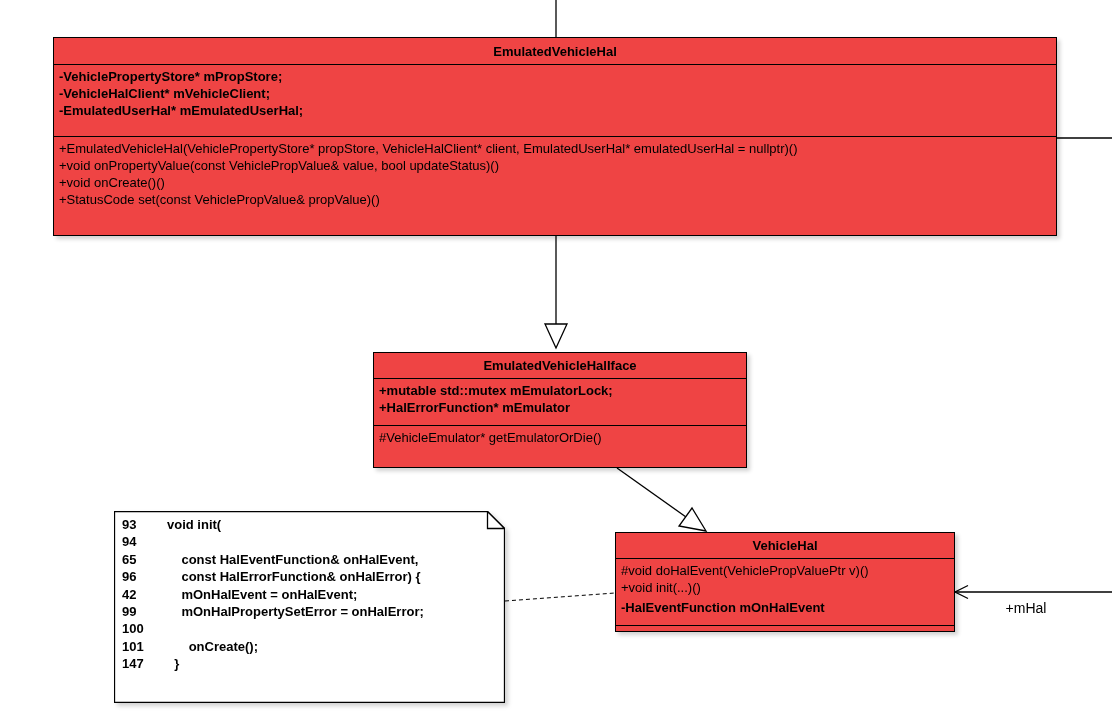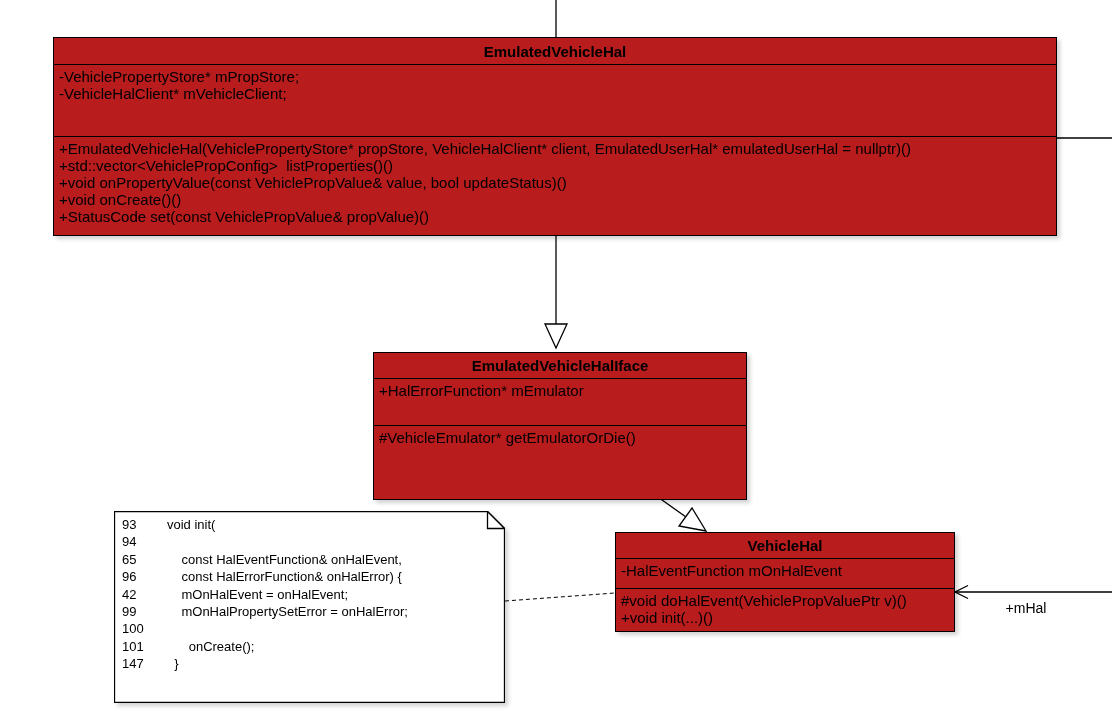--- a/index.html
+++ b/index.html
@@ -3,49 +3,49 @@
 <meta charset="utf-8">
 <style>
   html,body{margin:0;padding:0;background:#ffffff;}
   #canvas{
     position:relative;width:1112px;height:711px;background:#ffffff;overflow:hidden;
     font-family:"Liberation Sans",sans-serif;color:#000000;
   }
   #connectors{position:absolute;left:0;top:0;width:1112px;height:711px;}
 
   .uml-class{
-    position:absolute;background:#b91c1c;border:1px solid #000000;
+    position:absolute;background:#ef4444;border:1px solid #000000;
     box-shadow:3px 3px 4px rgba(0,0,0,0.18);
-    font-size:15px;box-sizing:border-box;
+    font-size:13px;box-sizing:border-box;
   }
   .uml-title{
     font-weight:bold;text-align:center;border-bottom:1px solid #000000;
     display:flex;align-items:center;justify-content:center;box-sizing:border-box;
   }
   .uml-section{box-sizing:border-box;padding:3px 0 0 5px;}
-  .uml-section.with-divider{border-bottom:1px solid #000000;}
+  .uml-section.with-divider{border-bottom:1px solid #000000;font-weight:bold;}
   .uml-line{line-height:17px;white-space:pre;}
 
   
   #cls-emulatedvehiclehal{left:53px;top:37px;width:1004px;height:199px;}
   #cls-emulatedvehiclehal .uml-title{height:27px;}
   #cls-emulatedvehiclehal .attrs{height:72px;}
 
   
-  #cls-emulatedvehiclehaliface{left:373px;top:352px;width:374px;height:148px;}
+  #cls-emulatedvehiclehaliface{left:373px;top:352px;width:374px;height:116px;}
   #cls-emulatedvehiclehaliface .uml-title{height:26px;}
   #cls-emulatedvehiclehaliface .attrs{height:47px;}
 
   
   #cls-vehiclehal{left:615px;top:532px;width:340px;height:100px;}
   #cls-vehiclehal .uml-title{height:26px;}
   #cls-vehiclehal .attrs{height:30px;}
 
   
-  #code-note{position:absolute;left:114px;top:511px;width:391px;height:192px;}
+  #code-note{position:absolute;left:114px;top:511px;width:391px;height:192px;font-weight:bold;}
   #code-note svg{position:absolute;left:0;top:0;filter:drop-shadow(3px 3px 2px rgba(0,0,0,0.18));}
   #note-text{position:absolute;left:8px;top:5px;font-size:13px;}
   .note-row{display:flex;height:17.4px;line-height:17.4px;}
   .note-num{width:45px;flex:0 0 45px;}
   .note-code{white-space:pre;}
 
   text.edge-label{font-size:14px;fill:#000000;font-family:"Liberation Sans",sans-serif;}
 </style>
 </head>
 <body>
@@ -75,48 +75,49 @@
       <path d="M 968 585.5 L 955 592 L 968 598.5" fill="none" stroke="#000000" stroke-width="1.3"></path>
       <text class="edge-label" x="1026" y="613" text-anchor="middle">+mHal</text>
     </g>
   </svg>
 
   <div class="uml-class" id="cls-emulatedvehiclehal">
     <div class="uml-title">EmulatedVehicleHal</div>
     <div class="uml-section attrs with-divider">
       <div class="uml-line">-VehiclePropertyStore* mPropStore;</div>
       <div class="uml-line">-VehicleHalClient* mVehicleClient;</div>
+      <div class="uml-line">-EmulatedUserHal* mEmulatedUserHal;</div>
     </div>
     <div class="uml-section methods">
       <div class="uml-line">+EmulatedVehicleHal(VehiclePropertyStore* propStore, VehicleHalClient* client, EmulatedUserHal* emulatedUserHal = nullptr)()</div>
-      <div class="uml-line">+std::vector&lt;VehiclePropConfig&gt;  listProperties()()</div>
       <div class="uml-line">+void onPropertyValue(const VehiclePropValue&amp; value, bool updateStatus)()</div>
       <div class="uml-line">+void onCreate()()</div>
       <div class="uml-line">+StatusCode set(const VehiclePropValue&amp; propValue)()</div>
     </div>
   </div>
 
   <div class="uml-class" id="cls-emulatedvehiclehaliface">
     <div class="uml-title">EmulatedVehicleHalIface</div>
     <div class="uml-section attrs with-divider">
+      <div class="uml-line">+mutable std::mutex mEmulatorLock;</div>
       <div class="uml-line">+HalErrorFunction* mEmulator</div>
     </div>
     <div class="uml-section methods">
       <div class="uml-line">#VehicleEmulator* getEmulatorOrDie()</div>
     </div>
   </div>
 
   <div class="uml-class" id="cls-vehiclehal">
     <div class="uml-title">VehicleHal</div>
-    <div class="uml-section attrs with-divider">
-      <div class="uml-line">-HalEventFunction mOnHalEvent</div>
-    </div>
     <div class="uml-section methods">
       <div class="uml-line">#void doHalEvent(VehiclePropValuePtr v)()</div>
       <div class="uml-line">+void init(...)()</div>
+    </div>
+    <div class="uml-section attrs with-divider">
+      <div class="uml-line">-HalEventFunction mOnHalEvent</div>
     </div>
   </div>
 
   <div id="code-note">
     <svg width="391" height="192" viewBox="0 0 391 192">
       <path d="M 0.5 0.5 L 373.5 0.5 L 390.5 17.5 L 390.5 191.5 L 0.5 191.5 Z" fill="#ffffff" stroke="#000000" stroke-width="1.3"></path>
       <path d="M 373.5 0.5 L 373.5 17.5 L 390.5 17.5 Z" fill="#ffffff" stroke="#000000" stroke-width="1.3"></path>
     </svg>
     <div id="note-text">
       <div class="note-row">

